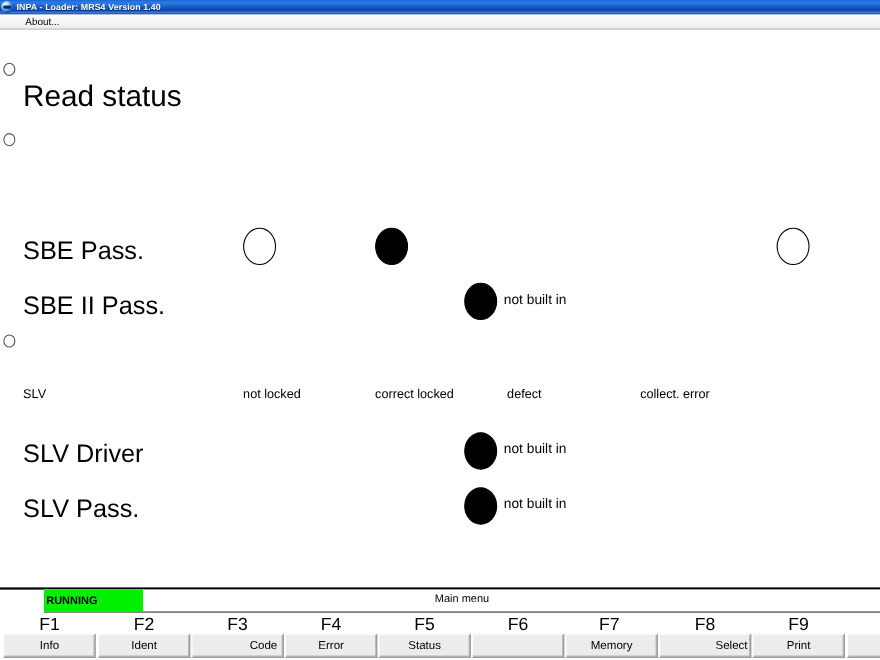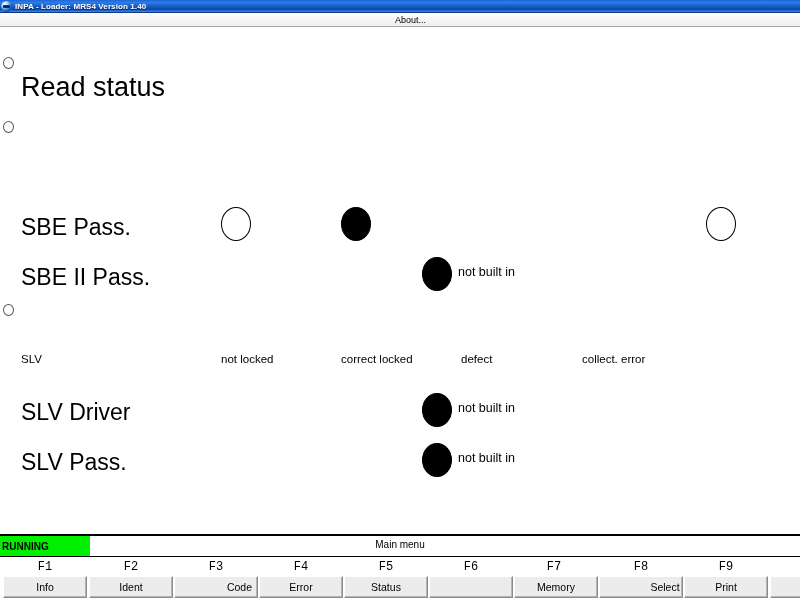--- a/index.html
+++ b/index.html
@@ -58,21 +58,20 @@
 
   
   .menubar {
     flex: 0 0 14px;
     height: 14px;
     background: linear-gradient(to bottom, #fdfdfd 0%, #ededed 100%);
     border-bottom: 1px solid #a8a8a8;
     display: flex;
     align-items: center;
     padding-left: 21px;
-    justify-content: center;
   }
   .menubar .menu-item {
     font-size: 9px;
     color: #000;
     padding: 0 2px;
     font-family: "Liberation Sans", sans-serif;
     cursor: default;
   }
 
   
@@ -150,20 +149,21 @@
     height: 66px;
     background: #ffffff;
     border-top: 2px solid #000;
     position: relative;
   }
   .status-strip {
     position: relative;
     height: 21px;
     border-bottom: 1px solid #000;
     background: #ffffff;
+    margin-left: 40px;
   }
   .running-box {
     position: absolute;
     left: 0; top: 0;
     width: 90px; height: 20px;
     background: #00f000;
     display: flex;
     align-items: center;
     padding-left: 2px;
   }
@@ -184,23 +184,23 @@
 
   .fkey-labels {
     position: relative;
     height: 19px;
     background: #ffffff;
   }
   .fkey-label {
     position: absolute;
     top: 3px;
     text-align: center;
-    font-size: 12px;
-    color: #000;
-    font-family: Liberation Mono, monospace;
+    font-size: 16px;
+    color: #000;
+    font-family: Liberation Sans, sans-serif;
   }
 
   .fkey-buttons {
     position: relative;
     height: 26px;
     background: #ffffff;
   }
   .fkey-btn {
     position: absolute;
     top: 0;

